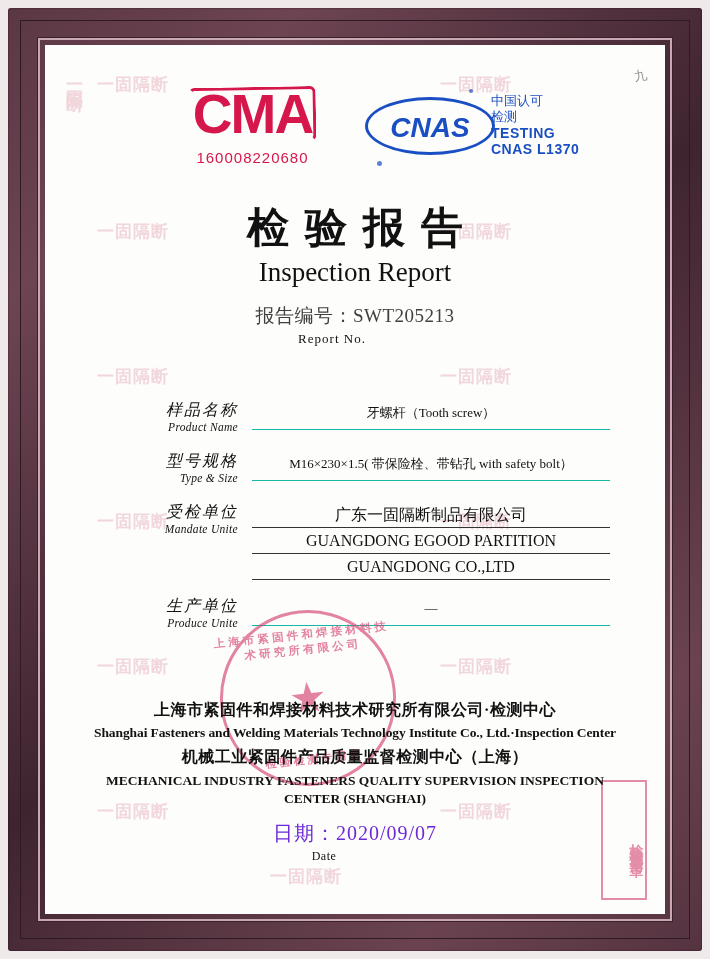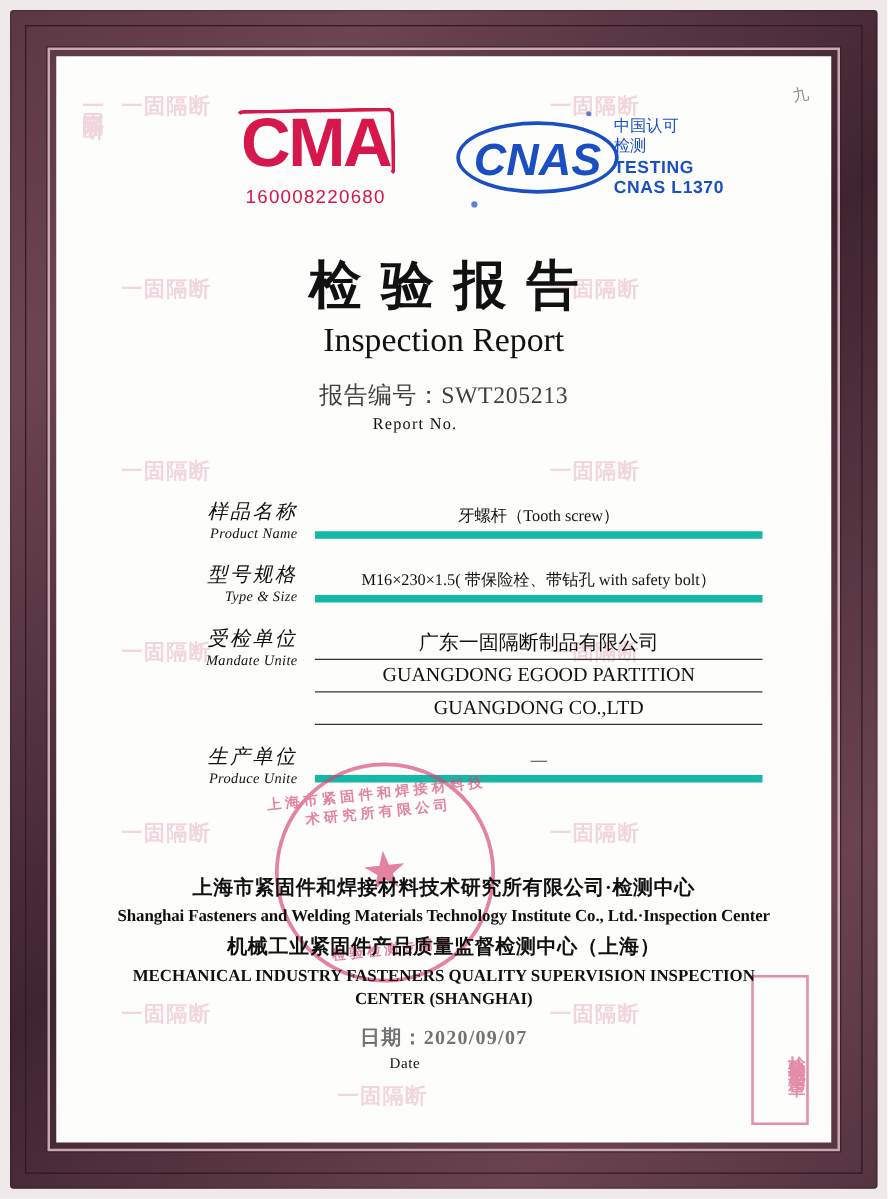--- a/index.html
+++ b/index.html
@@ -114,21 +114,21 @@
   .cnas-oval {
     position: absolute;
     left: 0; top: 10px;
     width: 130px; height: 58px;
     border: 3px solid #1a4fc4;
     border-radius: 50%;
     color: #1a4fc4;
     font-family: "Liberation Sans", sans-serif;
     font-weight: 700;
     font-style: italic;
-    font-size: 36px;
+    font-size: 28px;
     text-align: center;
     line-height: 56px;
     letter-spacing: 0px;
     box-sizing: border-box;
   }
   .cnas-text {
     position: absolute;
     left: 126px; top: 6px;
     color: #1a4fc4;
     font-family: "Liberation Sans", sans-serif;
@@ -228,21 +228,21 @@
     line-height: 20px;
   }
   .field-label .en {
     font-size: 11.5px;
     color: #111;
     line-height: 15px;
     letter-spacing: .3px;
   }
   .field-value {
     flex: 1;
-    border-bottom: 6px solid #14b8a6;
+    border-bottom: 1px solid #14b8a6;
     min-height: 30px;
     padding: 4px 4px 3px 4px;
     text-align: center;
     font-size: 13px;
     color: #111;
     box-sizing: border-box;
   }
   .field-value.multi {
     border-bottom: none;
     padding: 0;
@@ -342,24 +342,23 @@
   }
 
   
   .date-block {
     position: absolute;
     top: 775px;
     left: 0; right: 0;
     text-align: center;
   }
   .date-block .cn {
-    font-size: 16px;
-    color: #737373;
+    font-size: 20px;
+    color: #6d28d9;
     letter-spacing: 1px;
-    font-weight: bold;
   }
   .date-block .en {
     font-size: 12px;
     color: #111;
     margin-top: 2px;
     margin-left: -62px;
     letter-spacing: .5px;
   }
 </style>
 </head>

